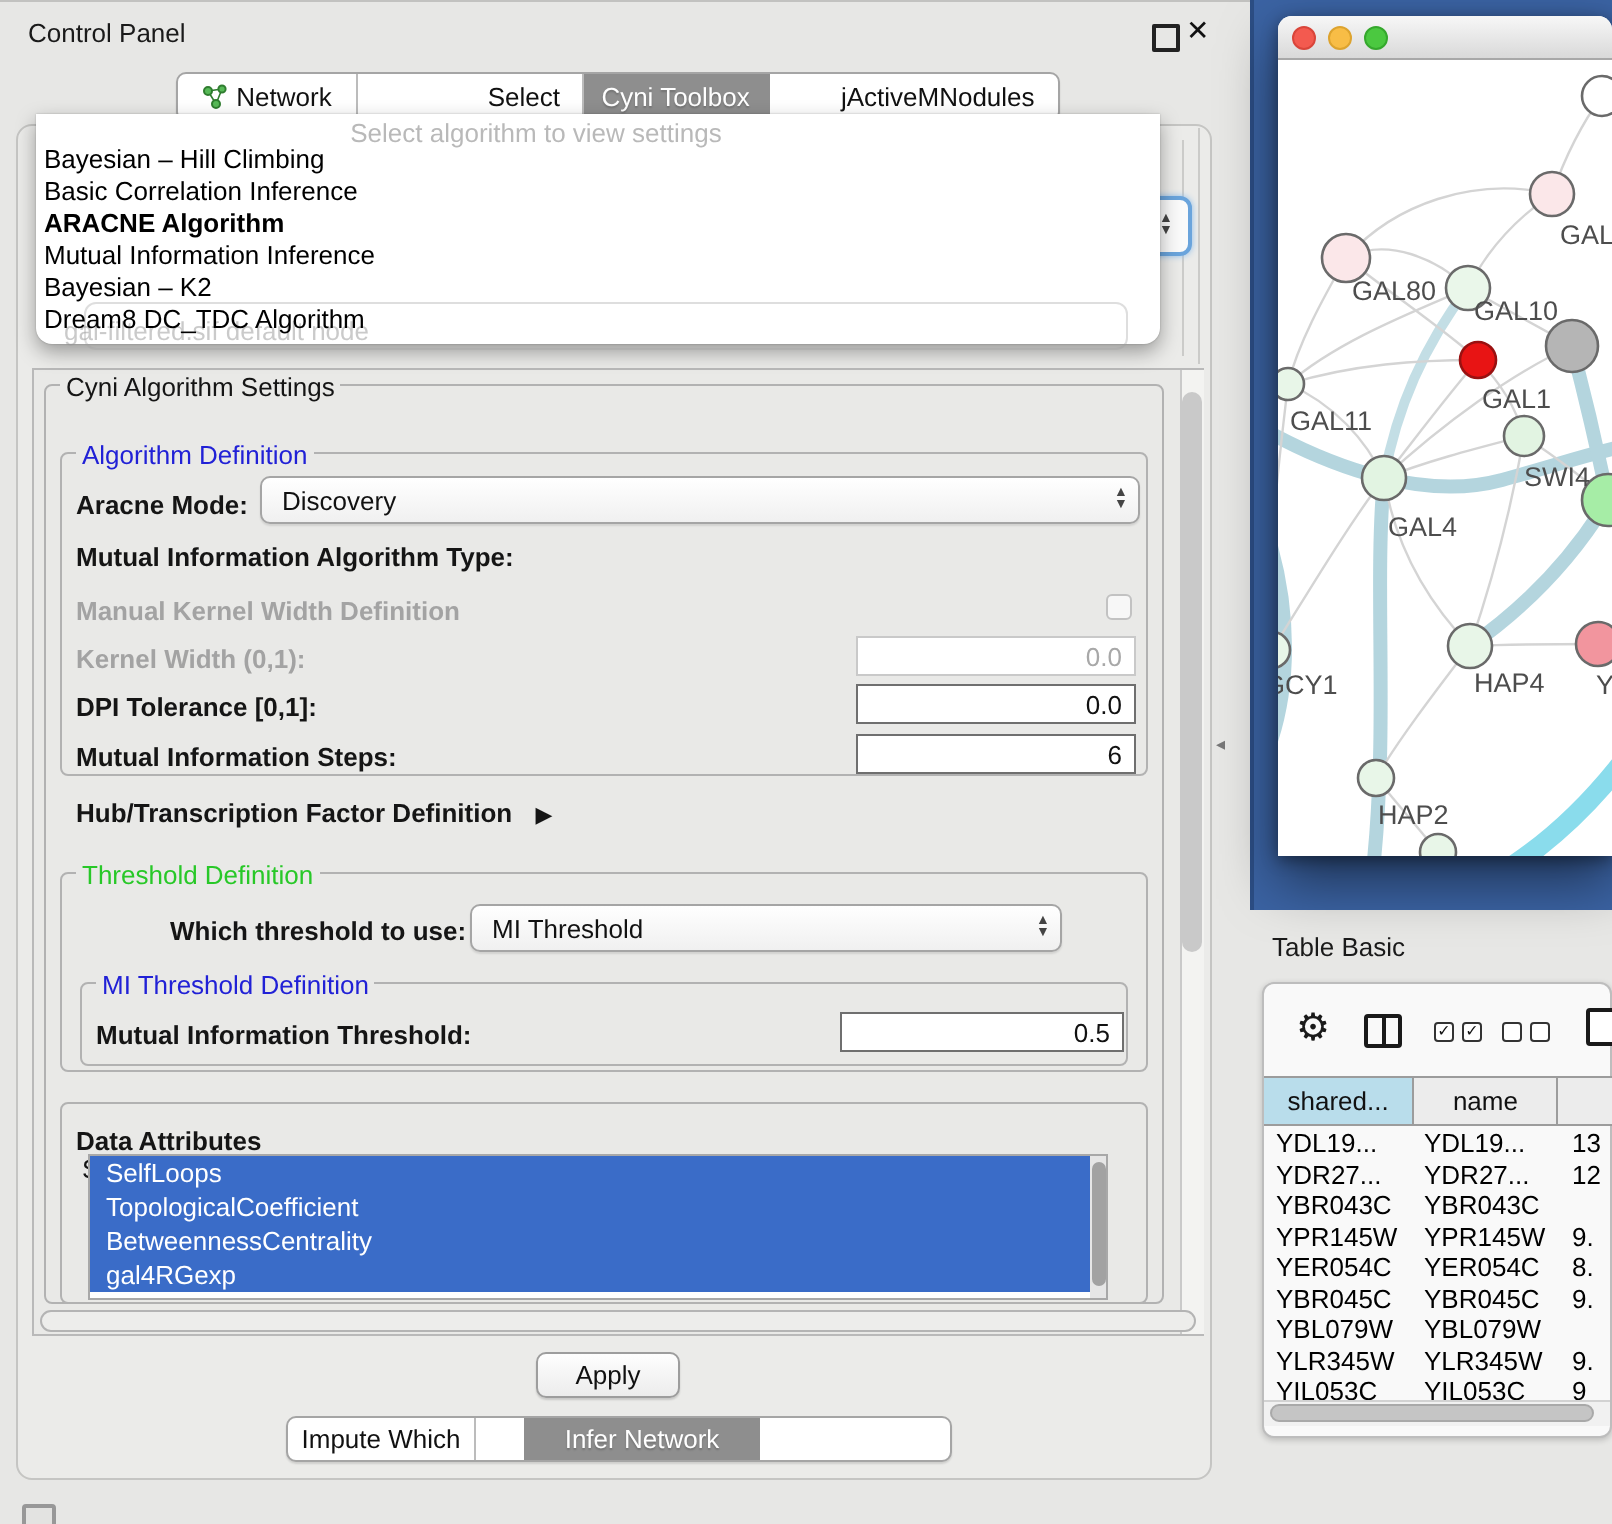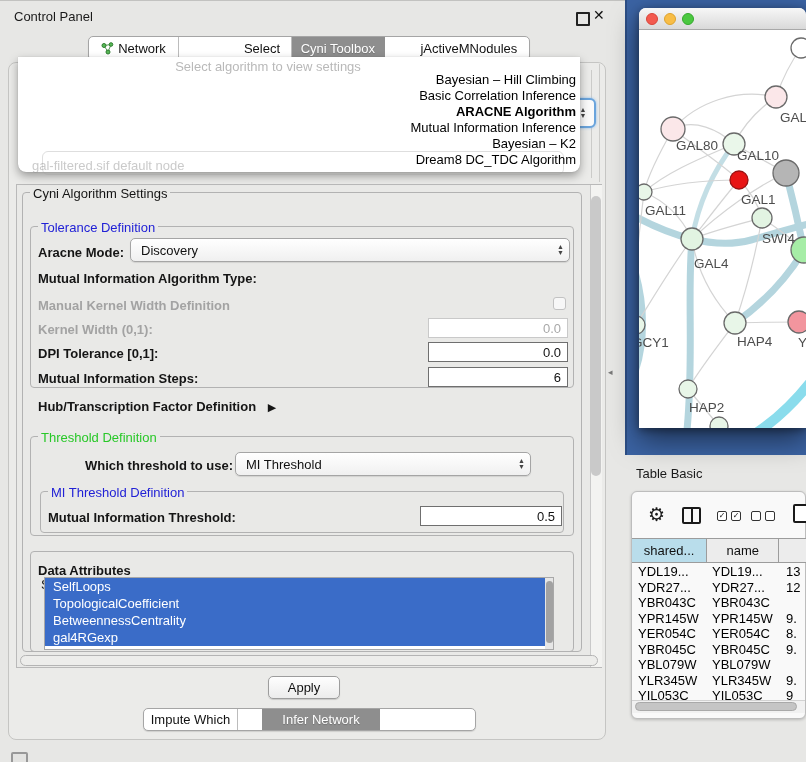--- a/index.html
+++ b/index.html
@@ -51,21 +51,21 @@
   .attr-item{height:17px;line-height:17px;font-size:13px;color:#fff;background:#3a6cc8;padding-left:8px;white-space:nowrap;}
   #attr-scroll-track{left:545px;top:578px;width:8px;height:71px;background:#e6e6e6;}
   #attr-scroll-thumb{left:545.5px;top:581px;width:7px;height:62px;background:#a2a2a2;border-radius:4px;}
 
   #apply-btn{left:268px;top:676px;width:70px;height:21px;border:1px solid #9d9d9d;border-radius:5px;background:linear-gradient(#fefefe,#ececec);display:flex;align-items:center;justify-content:center;font-size:13px;color:#111;box-shadow:0 1px 1px rgba(0,0,0,.15);}
 
   
   #algo-dropdown{left:18px;top:57px;width:562px;height:115px;background:#ffffff;border-radius:0 0 8px 8px;box-shadow:0 4px 10px rgba(0,0,0,.35),0 0 1px rgba(0,0,0,.25);z-index:10;}
   #dd-placeholder{position:absolute;left:0;top:2px;width:500px;text-align:center;font-size:13px;color:#b9b9b9;}
   #dd-items{position:absolute;left:4px;top:15px;right:4px;}
-  .dd-item{height:16px;line-height:16px;font-size:13px;color:#000;white-space:nowrap;position:relative;z-index:2;text-align:right;}
+  .dd-item{height:16px;line-height:16px;font-size:13px;color:#000;white-space:nowrap;position:relative;z-index:2;}
   .dd-item.b{font-weight:700;}
   #dd-ghost-box{position:absolute;left:24px;top:94px;width:520px;height:22px;border:1px solid rgba(160,160,160,.35);border-radius:6px;z-index:1;}
   #dd-ghost{position:absolute;left:14px;top:101px;font-size:13px;color:rgba(150,150,150,.5);z-index:1;white-space:nowrap;}
 
   
   #ghost-stepper{left:570px;top:98px;width:22px;height:26px;border:2px solid #6aa4dc;border-radius:6px;background:#fafafa;box-shadow:0 0 3px #8cbcea;z-index:5;display:flex;flex-direction:column;align-items:center;justify-content:center;font-size:7px;line-height:6px;color:#444;}
   .ghost-line{width:1px;background:#cbcbc9;z-index:1;}
 
   #splitter-mark{left:608px;top:367px;font-size:9px;color:#777;}
 
@@ -146,21 +146,21 @@
     </div>
 
   <div class="abs" id="settings-viewport"></div>
   <div class="abs" id="v-scroll-track"></div>
   <div class="abs" id="v-scroll-thumb"></div>
 
   <div class="abs group" style="left:22px;top:192px;width:558px;height:458px;"></div>
   <div class="legend t-black" style="left:30px;top:186px;">Cyni Algorithm Settings</div>
 
   <div class="abs group" style="left:30px;top:226px;width:542px;height:160px;"></div>
-  <div class="legend t-blue" style="left:38px;top:220px;">Tolerance Definition</div>
+  <div class="legend t-blue" style="left:38px;top:220px;">Algorithm Definition</div>
 
   <div class="abs lbl" style="left:38px;top:245px;">Aracne Mode:</div>
   <div class="abs combo" style="left:130px;top:238px;width:440px;height:24px;">
     <span>Discovery</span>
     <span class="stepper">
         <span>▲</span>
         <span>▼</span>
       </span>
   </div>
 

